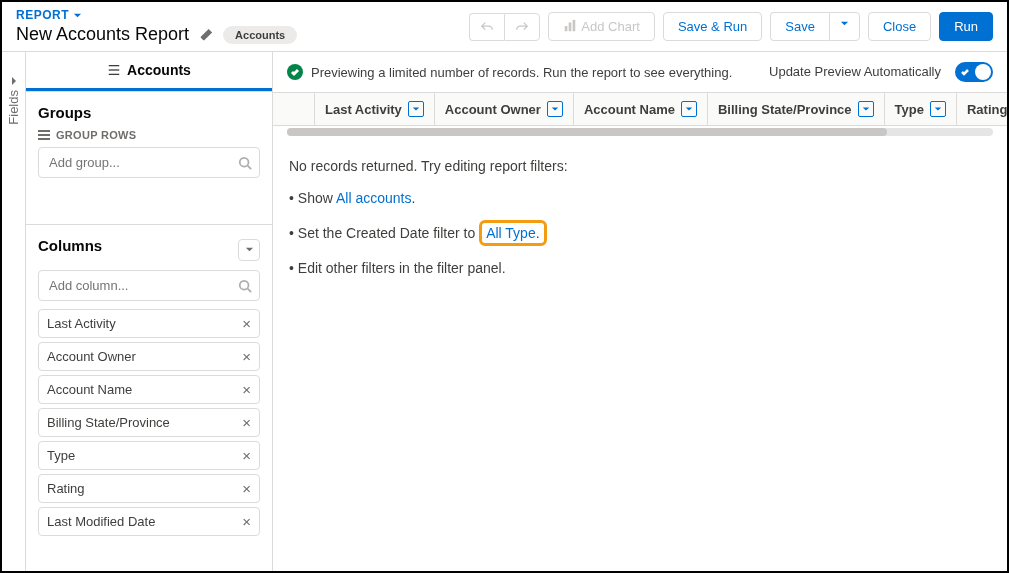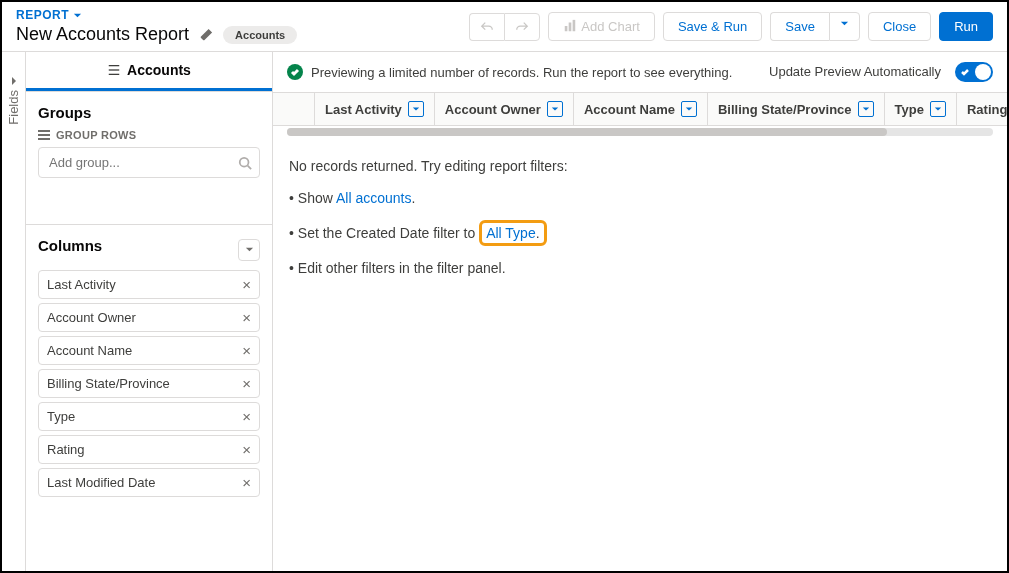--- a/index.html
+++ b/index.html
@@ -184,20 +184,27 @@
 
       <div class="section" style="border-bottom:none;">
         <div class="columns-head">
           <div class="section-title">Columns</div>
           <div class="menu-btn">
             <svg viewBox="0 0 10 10">
                 <path d="M1 3 L5 7 L9 3 Z"></path>
               </svg>
           </div>
         </div>
+        <div class="search-box">
+          <input type="text" placeholder="Add column..." style="">
+          <svg viewBox="0 0 16 16">
+              <circle cx="7" cy="7" r="5"></circle>
+              <line x1="11" y1="11" x2="15" y2="15"></line>
+            </svg>
+        </div>
         <div class="col-list">
           <div class="col-item">
               <span>Last Activity</span>
               <span class="remove">×</span>
             </div>
           <div class="col-item">
               <span>Account Owner</span>
               <span class="remove">×</span>
             </div>
           <div class="col-item">

